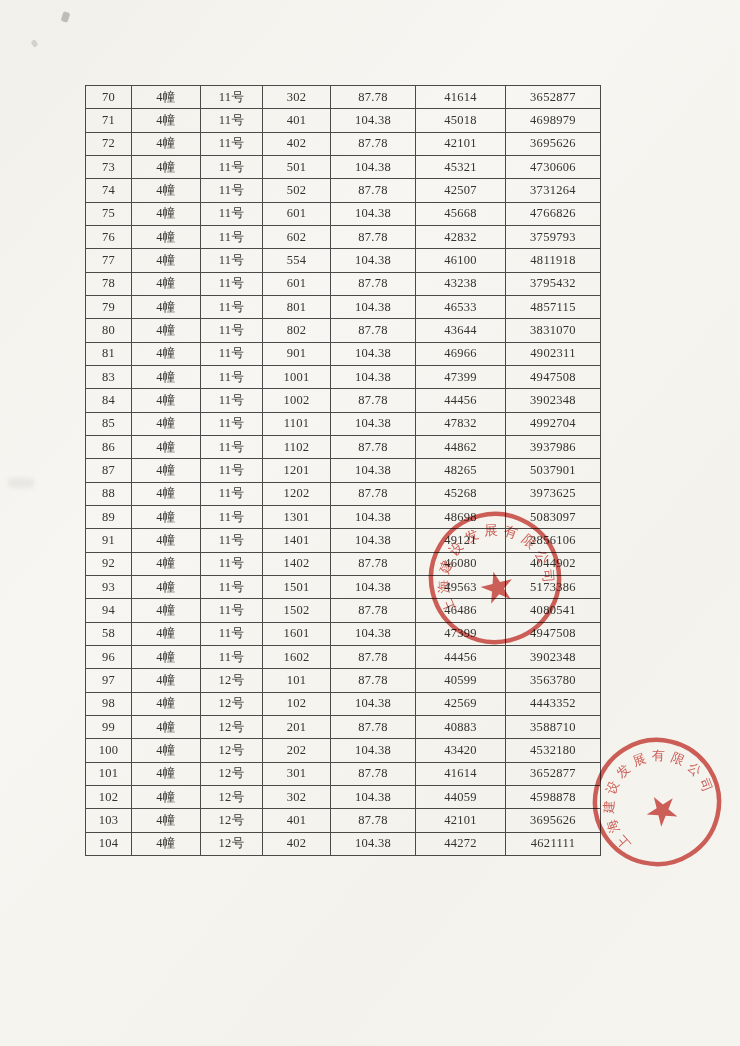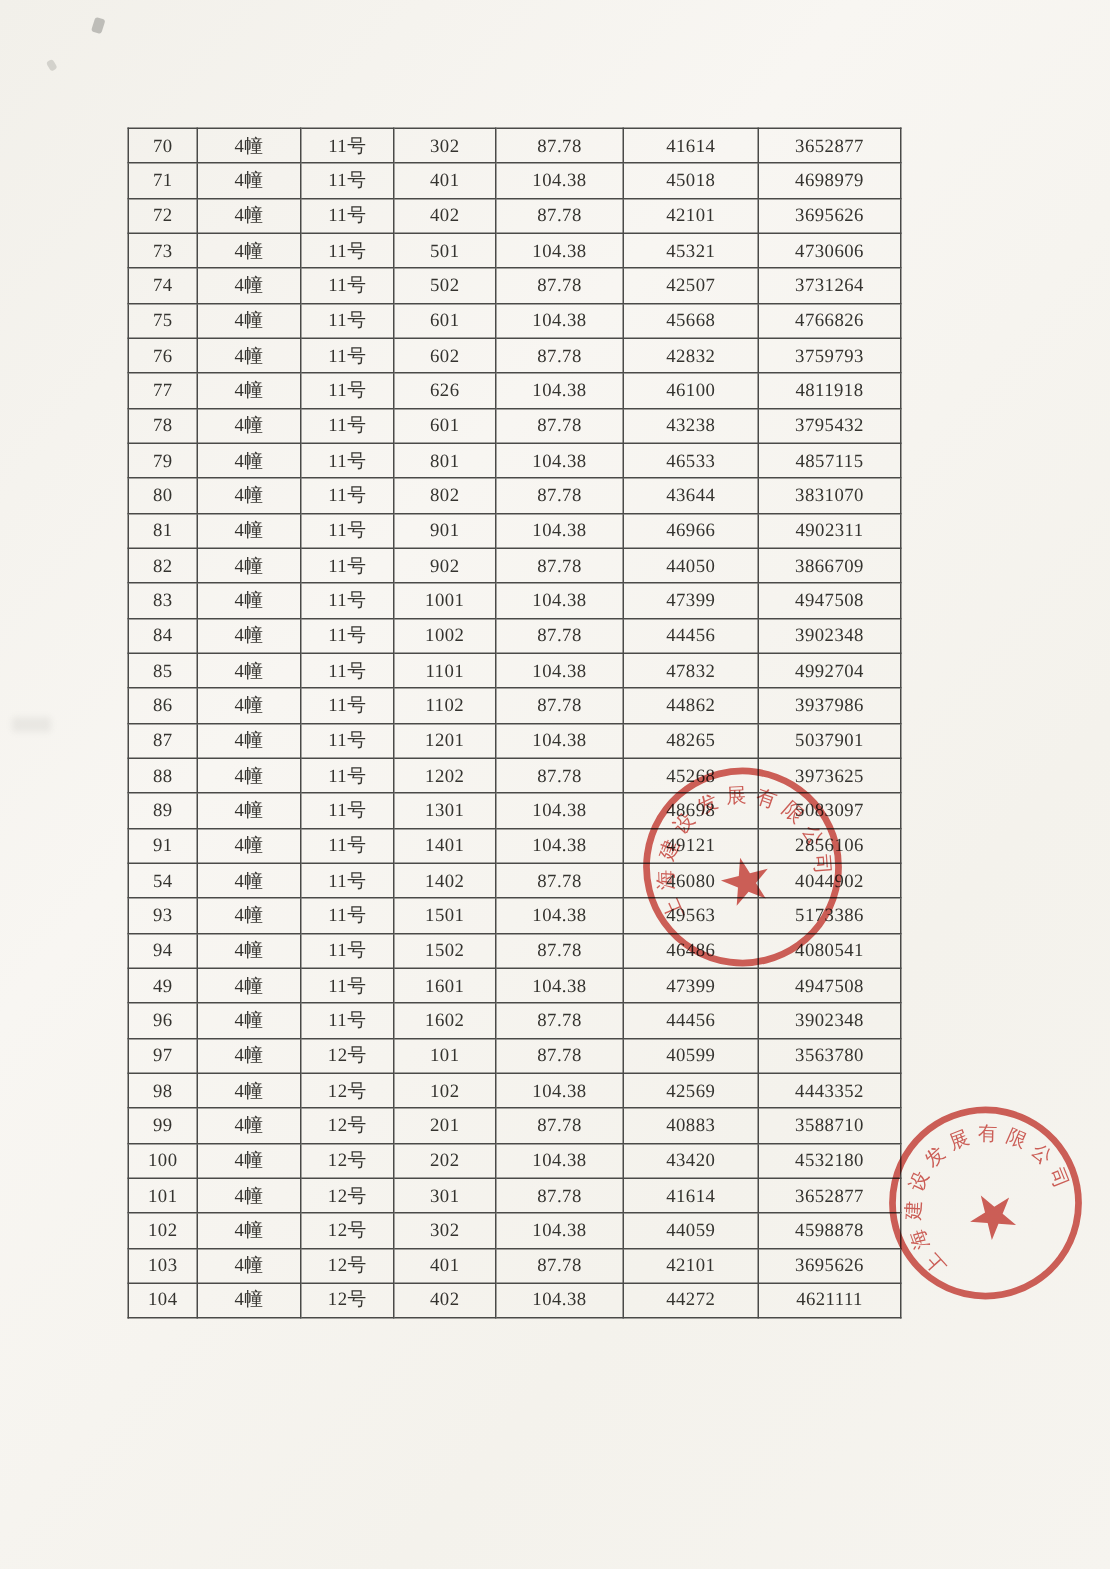--- a/index.html
+++ b/index.html
@@ -133,21 +133,21 @@
           <td>11号</td>
           <td>602</td>
           <td>87.78</td>
           <td>42832</td>
           <td>3759793</td>
         </tr>
         <tr>
           <td>77</td>
           <td>4幢</td>
           <td>11号</td>
-          <td>626</td>
+          <td>554</td>
           <td>104.38</td>
           <td>46100</td>
           <td>4811918</td>
         </tr>
         <tr>
           <td>78</td>
           <td>4幢</td>
           <td>11号</td>
           <td>601</td>
           <td>87.78</td>
@@ -175,29 +175,20 @@
         <tr>
           <td>81</td>
           <td>4幢</td>
           <td>11号</td>
           <td>901</td>
           <td>104.38</td>
           <td>46966</td>
           <td>4902311</td>
         </tr>
         <tr>
-          <td>82</td>
-          <td>4幢</td>
-          <td>11号</td>
-          <td>902</td>
-          <td>87.78</td>
-          <td>44050</td>
-          <td>3866709</td>
-        </tr>
-        <tr>
           <td>83</td>
           <td>4幢</td>
           <td>11号</td>
           <td>1001</td>
           <td>104.38</td>
           <td>47399</td>
           <td>4947508</td>
         </tr>
         <tr>
           <td>84</td>
@@ -256,21 +247,21 @@
         <tr>
           <td>91</td>
           <td>4幢</td>
           <td>11号</td>
           <td>1401</td>
           <td>104.38</td>
           <td>49121</td>
           <td>2856106</td>
         </tr>
         <tr>
-          <td>54</td>
+          <td>92</td>
           <td>4幢</td>
           <td>11号</td>
           <td>1402</td>
           <td>87.78</td>
           <td>46080</td>
           <td>4044902</td>
         </tr>
         <tr>
           <td>93</td>
           <td>4幢</td>
@@ -283,21 +274,21 @@
         <tr>
           <td>94</td>
           <td>4幢</td>
           <td>11号</td>
           <td>1502</td>
           <td>87.78</td>
           <td>46486</td>
           <td>4080541</td>
         </tr>
         <tr>
-          <td>49</td>
+          <td>58</td>
           <td>4幢</td>
           <td>11号</td>
           <td>1601</td>
           <td>104.38</td>
           <td>47399</td>
           <td>4947508</td>
         </tr>
         <tr>
           <td>96</td>
           <td>4幢</td>

